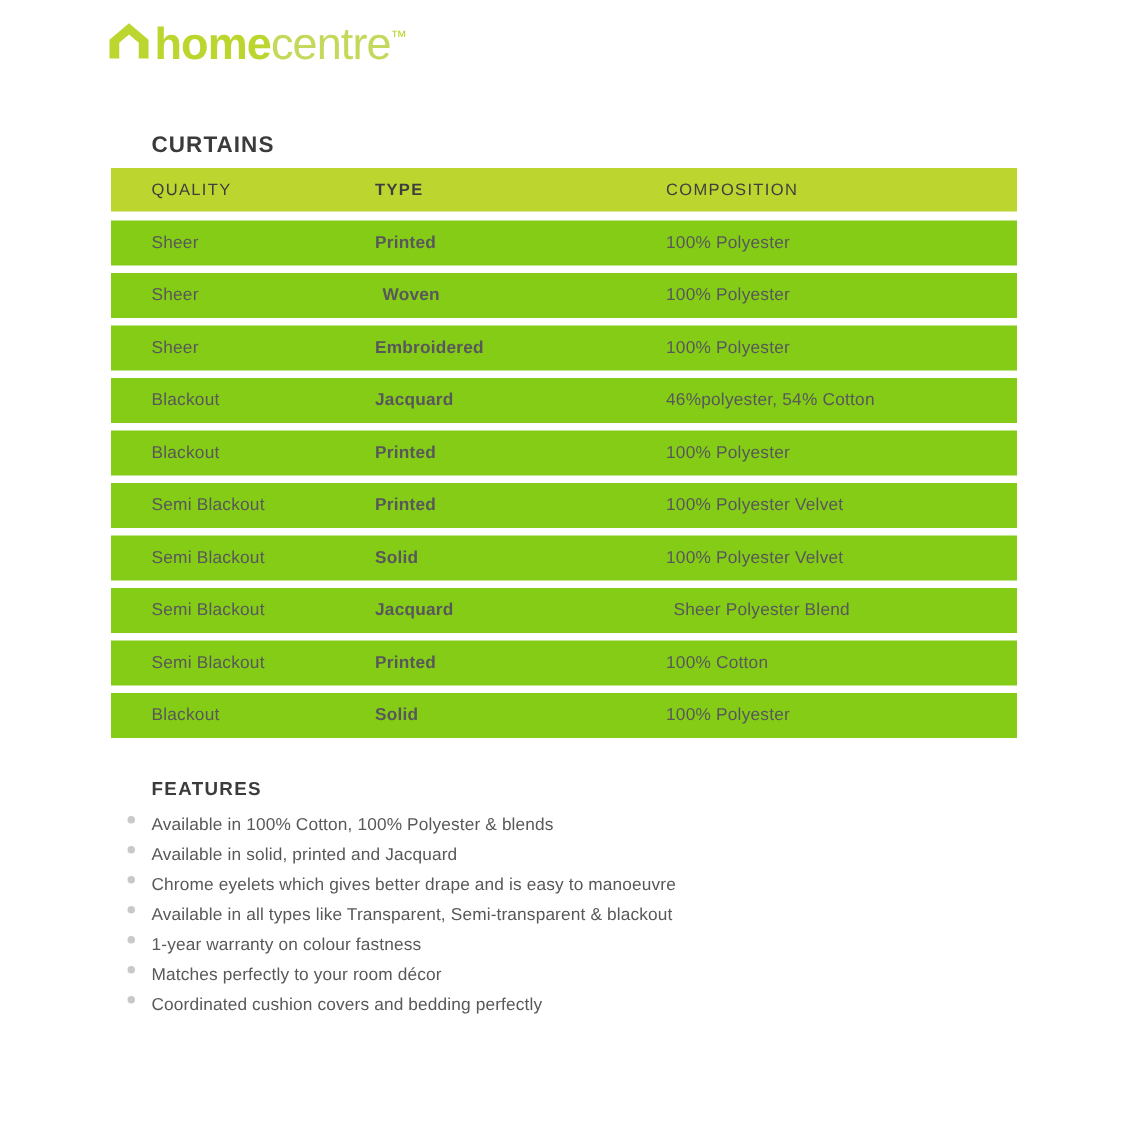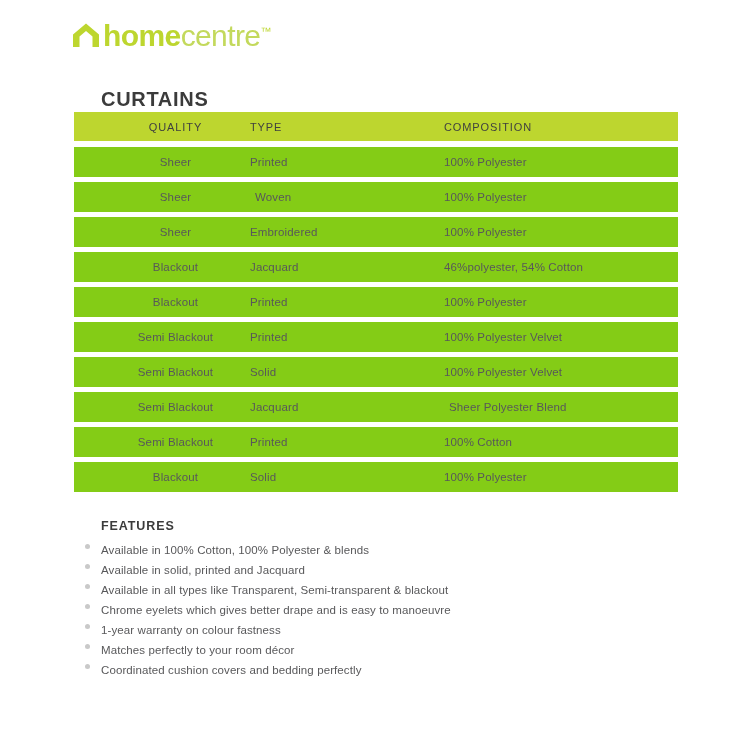--- a/index.html
+++ b/index.html
@@ -16,21 +16,20 @@
     position: relative;
   }
 
   
   .logo-bar {
     position: absolute;
     left: 72px;
     top: 14px;
     height: 42px;
     display: flex;
-    align-items: center;
   }
   .logo-mark {
     width: 28px;
     height: 26px;
     margin-right: 3px;
     display: block;
   }
   .logo-text {
     font-size: 30px;
     letter-spacing: -0.6px;
@@ -53,21 +52,21 @@
     font-weight: normal;
     color: #bdd62f;
     letter-spacing: 0;
   }
 
   
   .section-title {
     position: absolute;
     left: 101px;
     top: 88px;
-    font-size: 20px;
+    font-size: 15px;
     font-weight: bold;
     letter-spacing: 0.7px;
     color: #3b3b3b;
   }
 
   
   .table {
     position: absolute;
     left: 74px;
     top: 112px;
@@ -90,22 +89,22 @@
   .cell {
     font-size: 11.5px;
     color: #58585a;
     letter-spacing: 0.15px;
   }
   .thead .cell {
     color: #3f3f3f;
     letter-spacing: 0.9px;
     font-size: 11px;
   }
-  .c-quality { width: 176px; padding-left: 27px; box-sizing: border-box; text-align: center; }
-  .c-type    { width: 194px; box-sizing: border-box; }
+  .c-quality { width: 176px; padding-left: 27px; box-sizing: border-box; }
+  .c-type    { width: 194px; box-sizing: border-box; font-weight: bold; }
   .c-comp    { flex: 1; box-sizing: border-box; }
   .indent-sm { padding-left: 5px; }
 
   
   .features {
     position: absolute;
     left: 101px;
     top: 519px;
     width: 560px;
   }
@@ -214,28 +213,28 @@
   <div class="feat-item">
     <span class="feat-bullet"></span>
     <span class="feat-text">Available in 100% Cotton, 100% Polyester &amp; blends</span>
   </div>
   <div class="feat-item">
     <span class="feat-bullet"></span>
     <span class="feat-text">Available in solid, printed and Jacquard</span>
   </div>
   <div class="feat-item">
     <span class="feat-bullet"></span>
+    <span class="feat-text">Chrome eyelets which gives better drape and is easy to manoeuvre</span>
+  </div>
+  <div class="feat-item">
+    <span class="feat-bullet"></span>
     <span class="feat-text">Available in all types like Transparent, Semi-transparent &amp; blackout</span>
   </div>
   <div class="feat-item">
     <span class="feat-bullet"></span>
-    <span class="feat-text">Chrome eyelets which gives better drape and is easy to manoeuvre</span>
-  </div>
-  <div class="feat-item">
-    <span class="feat-bullet"></span>
     <span class="feat-text">1-year warranty on colour fastness</span>
   </div>
   <div class="feat-item">
     <span class="feat-bullet"></span>
     <span class="feat-text">Matches perfectly to your room décor</span>
   </div>
   <div class="feat-item">
     <span class="feat-bullet"></span>
     <span class="feat-text">Coordinated cushion covers and bedding perfectly</span>
   </div>

